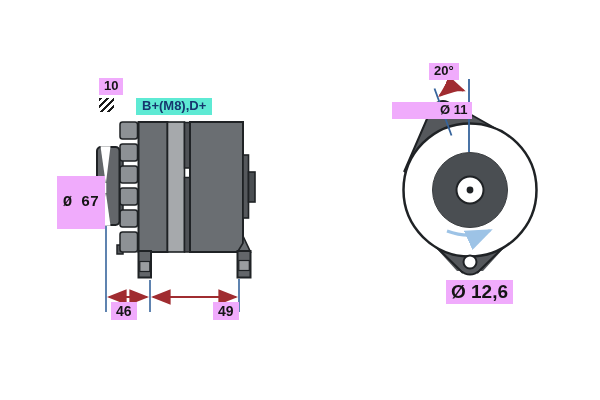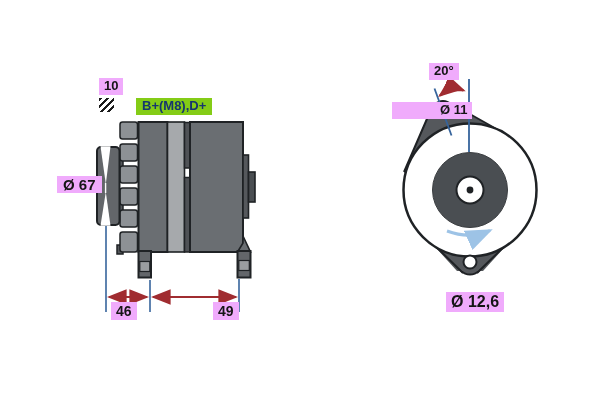--- a/index.html
+++ b/index.html
@@ -5,23 +5,23 @@
   html,body{margin:0;padding:0;background:#ffffff;}
   #canvas{
     position:relative;width:600px;height:400px;background:#ffffff;overflow:hidden;
     font-family:"Liberation Sans",sans-serif;
   }
   #drawing{position:absolute;left:0;top:0;}
   .tag{
     position:absolute;background:#f0abfc;color:#151515;font-weight:bold;
     font-size:13px;line-height:1.15;padding:1px 5px;white-space:nowrap;
   }
-  .tag-large{font-size:15px;padding:0 6px;}
+  .tag-large{font-size:15px;padding:18px 6px;font-family:Liberation Mono, monospace;}
   .tag-blue{
-    position:absolute;background:#84cc16;color:#16366e;font-weight:bold;
+    position:absolute;background:#5eead4;color:#16366e;font-weight:bold;
     font-size:13px;line-height:1.15;padding:1px 6px;white-space:nowrap;
   }
   .hatch{
     position:absolute;left:99px;top:98px;width:15px;height:14px;
     background:repeating-linear-gradient(135deg,#1a1a1a 0 2.5px,#ffffff 2.5px 5px);
   }
 </style>
 </head>
 <body>
 
@@ -145,15 +145,15 @@
   <div class="tag tag-large" style="left:57px;top:176px;">Ø 67</div>
 
   <div class="tag" style="left:111px;top:302px;font-size:14px;">46</div>
 
   <div class="tag" style="left:213px;top:302px;font-size:14px;">49</div>
 
   <div class="tag" style="left:429px;top:63px;">20°</div>
 
   <div class="tag" style="left:392px;top:102px;padding-left:48px;">Ø 11</div>
 
-  <div class="tag" style="left:446px;top:280px;font-size:16px;margin-top:12px;">Ø 12,6</div>
+  <div class="tag" style="left:446px;top:280px;font-size:19px;">Ø 12,6</div>
 
 </div>
 
 </body></html>

